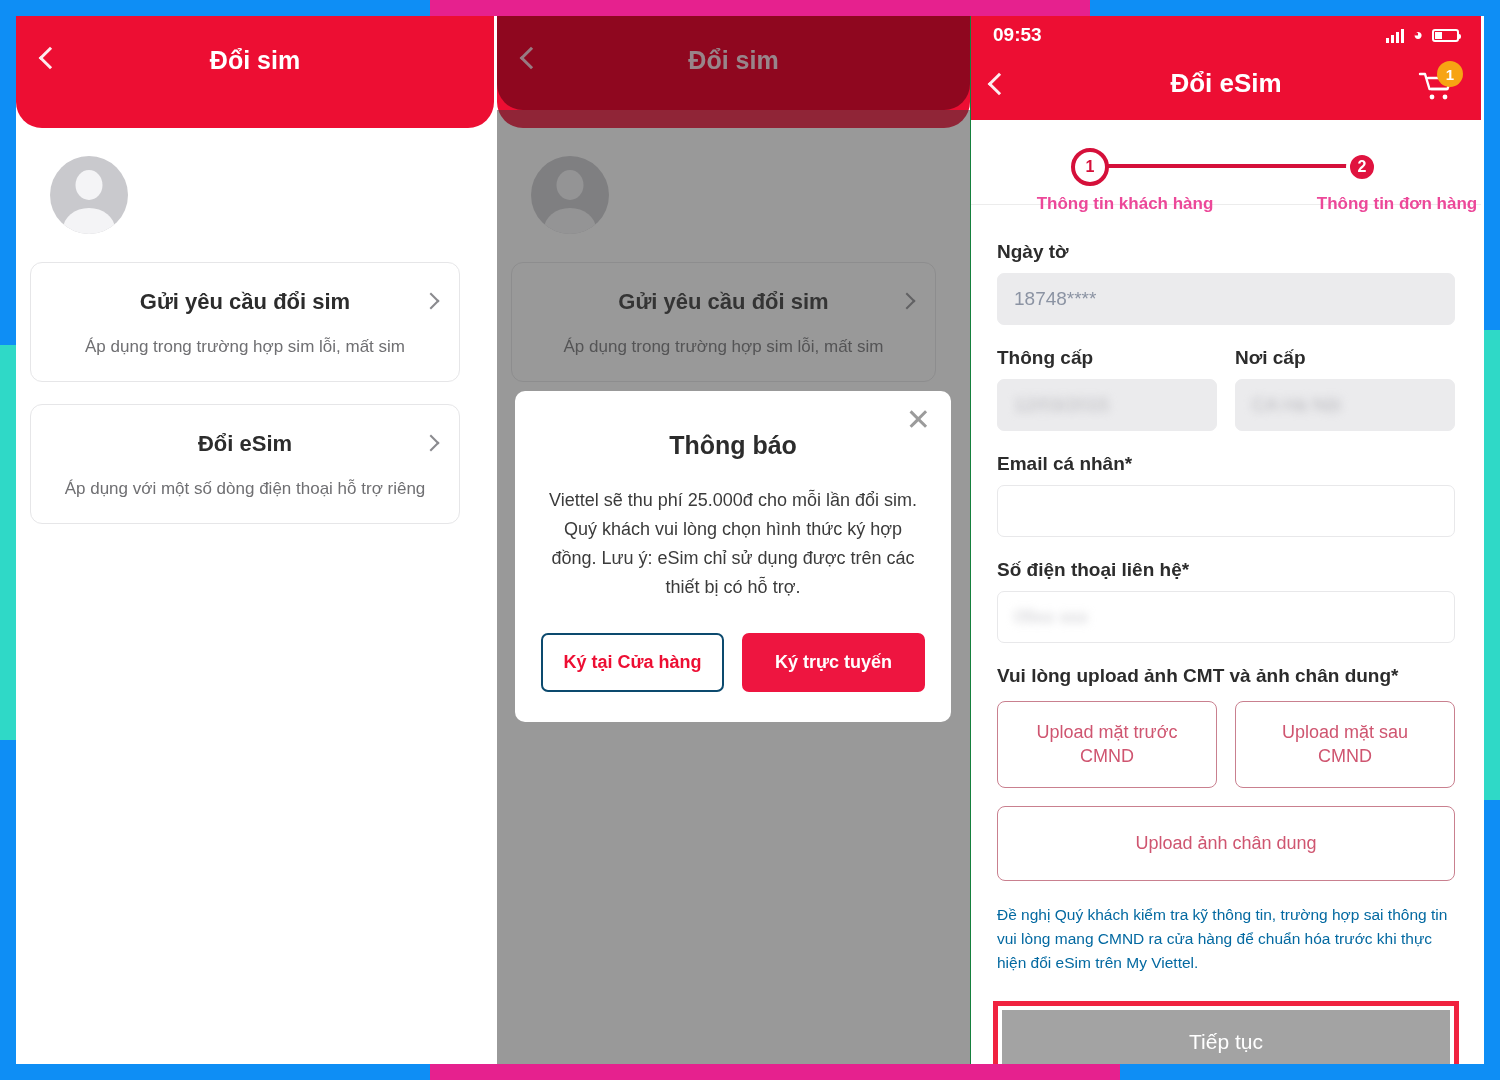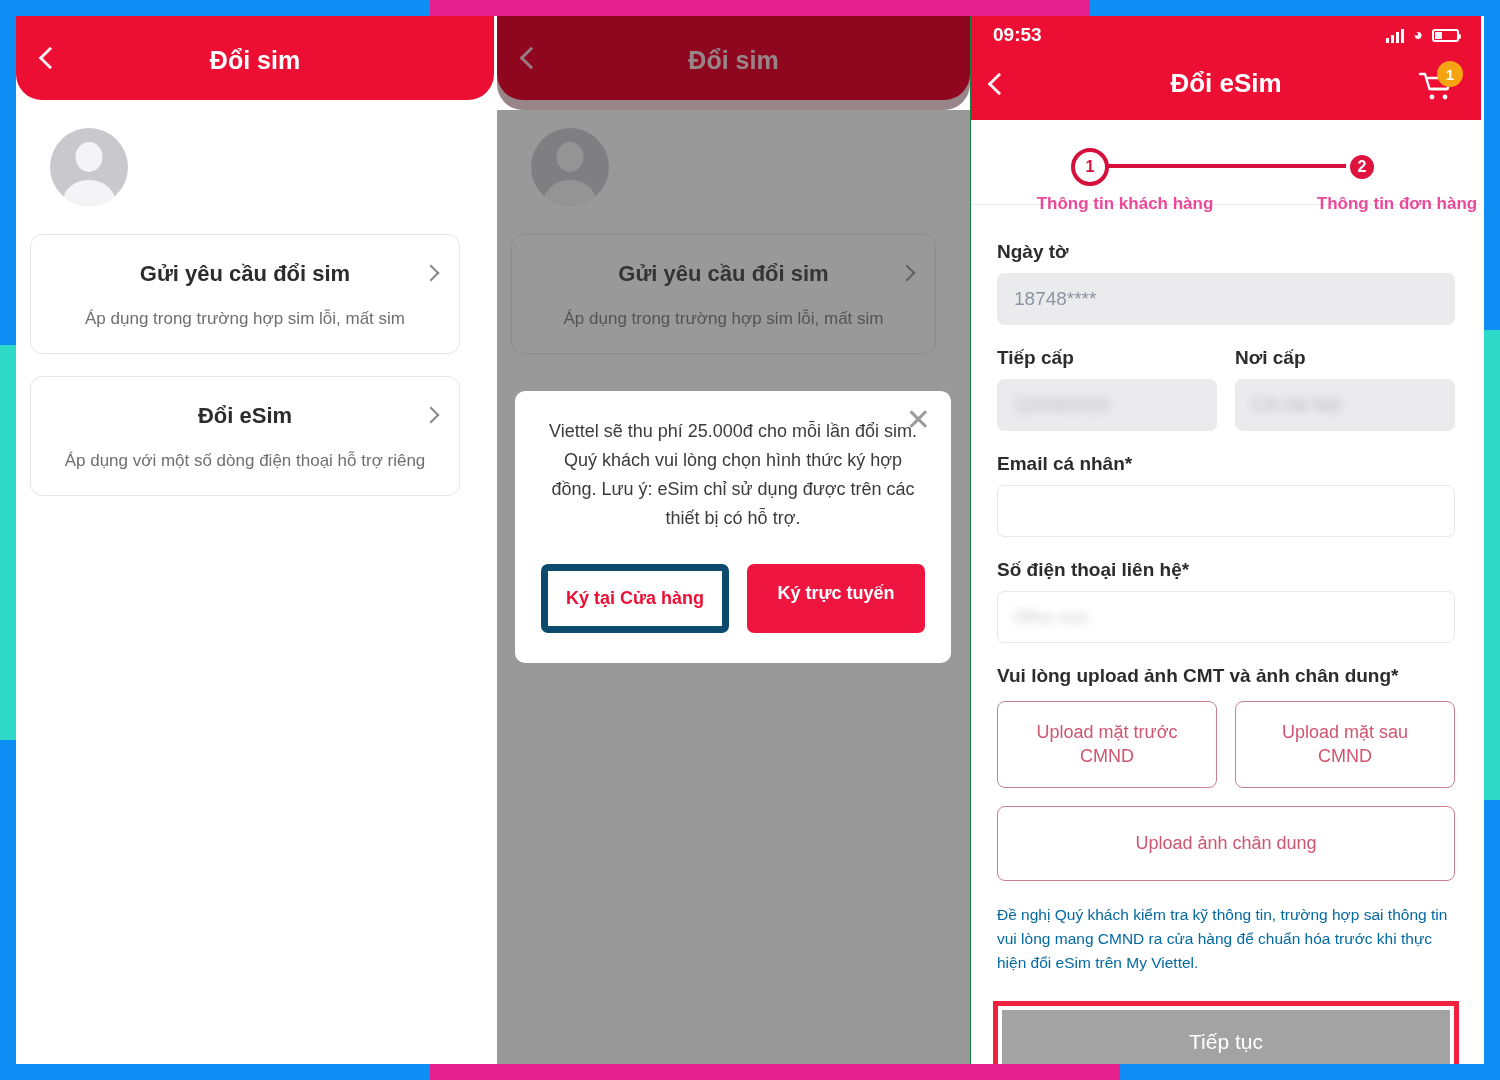--- a/index.html
+++ b/index.html
@@ -53,21 +53,21 @@
   .panel-1 { width: 478px; }
   .panel-2 { width: 476px; border-left: 3px solid #ffffff; }
   .panel-3 { width: 511px; border-left: 1px solid #15803d; }
 
   
   .appbar {
     position: relative;
     background: #ed0e33;
     border-bottom-left-radius: 26px;
     border-bottom-right-radius: 26px;
-    height: 84px;
+    height: 112px;
     padding-left: 20px;
   }
   .appbar .title {
     position: absolute;
     left: 0; right: 0; top: 30px;
     text-align: center;
     color: #ffffff;
     font-size: 25px;
     font-weight: bold;
   }
@@ -191,21 +191,21 @@
   .modal-actions { display: flex; gap: 18px; }
   .btn {
     flex: 1;
     text-align: center;
     padding: 17px 4px;
     border-radius: 7px;
     font-size: 18px;
     font-weight: bold;
   }
   .btn-outline {
-    border: 7px solid #0c4a6e;
+    border: 2px solid #0c4a6e;
     color: #ed0e33;
     background: #ffffff;
   }
   .btn-solid {
     background: #ee1540;
     color: #ffffff;
     border: 2px solid #ee1540;
   }
 
   
@@ -444,20 +444,21 @@
           <div class="card-title">Gửi yêu cầu đổi sim</div>
           <div class="card-sub">Áp dụng trong trường hợp sim lỗi, mất sim</div>
         </div>
       </div>
 
       <div class="dim-appbar"></div>
       <div class="dim-body"></div>
 
       <div class="modal">
         <div class="modal-close">✕</div>
+        <div class="modal-title">Thông báo</div>
         <div class="modal-body">Viettel sẽ thu phí 25.000đ cho mỗi lần đổi sim. Quý khách vui lòng chọn hình thức ký hợp đồng. Lưu ý: eSim chỉ sử dụng được trên các thiết bị có hỗ trợ.</div>
         <div class="modal-actions">
           <div class="btn btn-outline">Ký tại Cửa hàng</div>
           <div class="btn btn-solid">Ký trực tuyến</div>
         </div>
       </div>
     </div>
 
     <div class="panel panel-3">
       <div class="statusbar">
@@ -505,21 +506,21 @@
       </div>
 
       <div class="form">
         <div class="field-label">Ngày tờ</div>
         <div class="input filled">
           <span>18748****</span>
         </div>
 
         <div class="row2">
           <div>
-            <div class="field-label">Tiếp cấp</div>
+            <div class="field-label">Thông cấp</div>
             <div class="input blurred">
               <span>12/03/2015</span>
             </div>
           </div>
           <div>
             <div class="field-label">Nơi cấp</div>
             <div class="input blurred">
               <span>CA Hà Nội</span>
             </div>
           </div>

